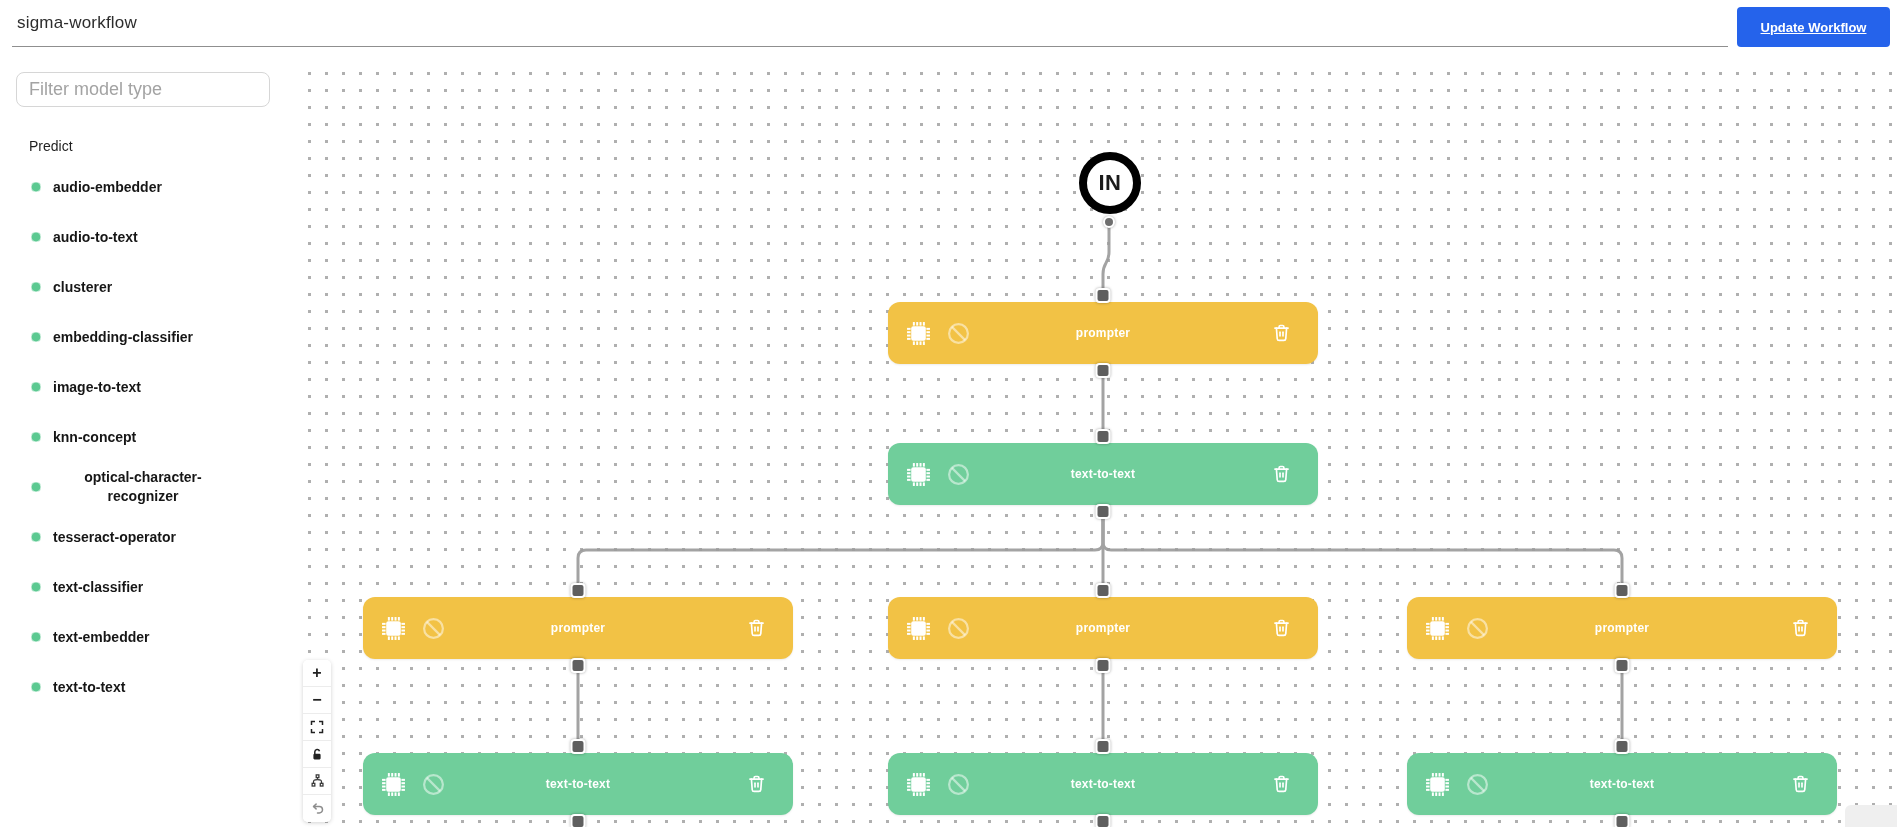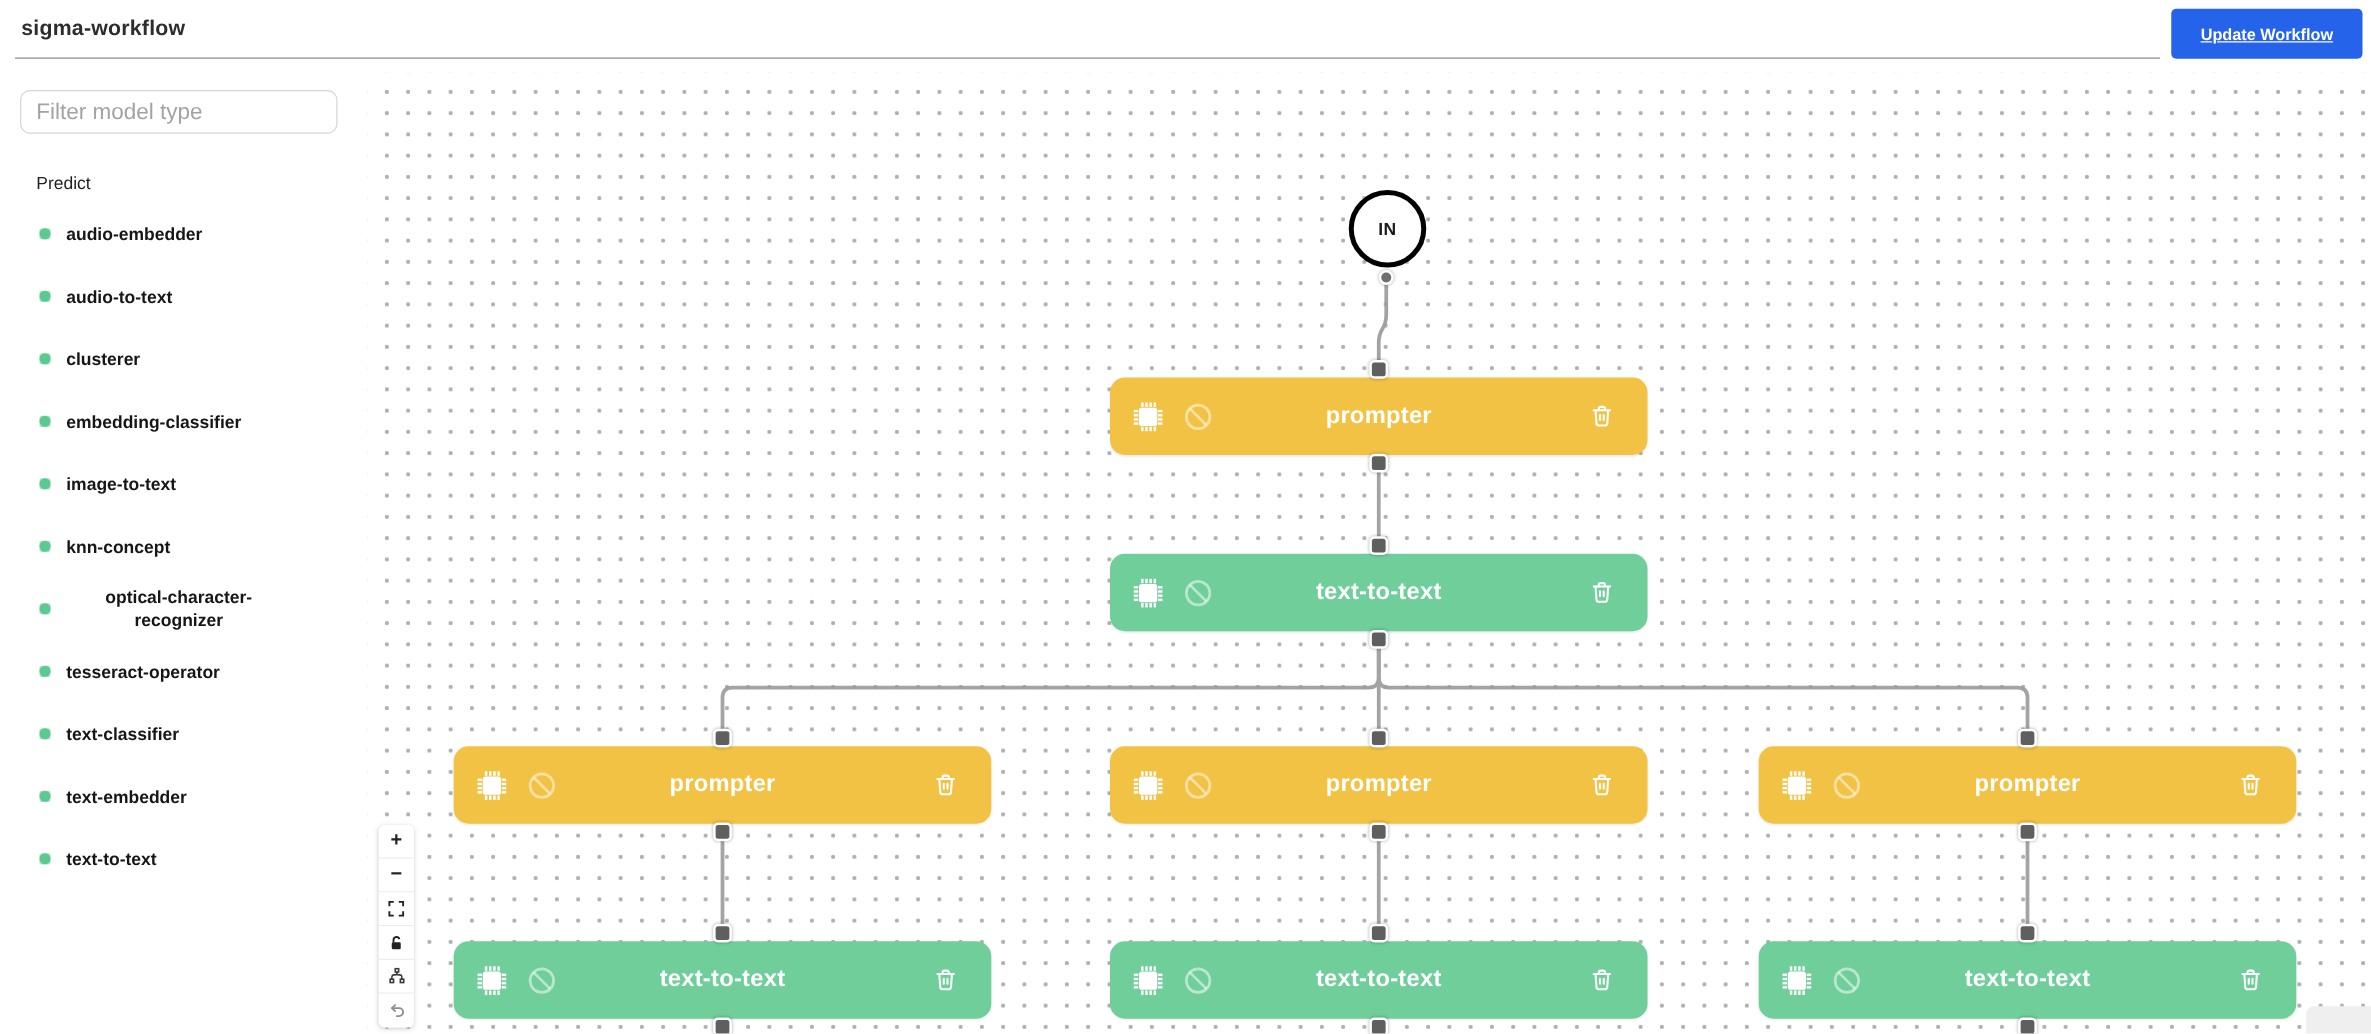--- a/index.html
+++ b/index.html
@@ -2,21 +2,21 @@
 <html><head>
 <meta charset="utf-8">
 <style>
   * { margin:0; padding:0; box-sizing:border-box; }
   html,body { background:#fff; }
   body { font-family:"Liberation Sans", sans-serif; }
   .screen { position:relative; width:1897px; height:827px; background:#fff; overflow:hidden; }
 
   
   .topbar { position:absolute; left:0; top:0; width:100%; height:58px; background:#fff; z-index:10; }
-  .wf-title { position:absolute; left:17px; top:13px; font-size:17px; font-weight:700; color:#2d2d2d; letter-spacing:.2px; }
+  .wf-title { position:absolute; left:17px; top:13px; font-size:17px; font-weight:400; color:#2d2d2d; letter-spacing:.2px; }
   .title-underline { position:absolute; left:12px; top:46px; width:1716px; height:1px; background:#8f8f8f; }
   .update-btn { position:absolute; left:1737px; top:7px; width:153px; height:40px; background:#2563EB; color:#fff;
     border:none; border-radius:4px; font-size:13px; font-weight:700; font-family:"Liberation Sans",sans-serif; cursor:pointer;text-decoration:underline; }
 
   
   .sidebar { position:absolute; left:0; top:58px; width:294px; height:769px; background:#fff; z-index:5; }
   .filter-input { position:absolute; left:16px; top:14px; width:254px; height:35px; border:1px solid #d6d6d6; border-radius:8px;
     padding:0 12px; font-size:18px; color:#333; font-family:"Liberation Sans",sans-serif; outline:none; }
   .filter-input::placeholder { color:#a3a3a3; }
   .section-label { position:absolute; left:29px; top:80px; font-size:14px; color:#1f1f1f; }
@@ -29,29 +29,29 @@
     background-image:radial-gradient(circle, rgba(110,110,110,.55) 1.55px, transparent 1.75px);
     background-size:17px 17px; background-position:7px 7px; z-index:0; }
   .edges { position:absolute; left:0; top:0; width:1897px; height:827px; z-index:1; pointer-events:none; }
 
   .flow-node { position:absolute; width:430px; height:62px; border-radius:12px; display:flex; align-items:center;
     padding:0 26px 0 18px; z-index:2; cursor:grab; box-shadow:0 1px 2px rgba(0,0,0,.08); }
   .flow-node.prompter { background:#F2C245; }
   .flow-node.model { background:#70CE9B; }
   .flow-node .chip { flex:0 0 auto; }
   .flow-node .prohib { flex:0 0 auto; margin-left:16px; }
-  .flow-node .nlabel { position:absolute; left:0; right:0; text-align:center; color:#fff; font-size:19px; font-weight:600; letter-spacing:.2px; pointer-events:none; }
+  .flow-node .nlabel { position:absolute; left:0; right:0; text-align:center; color:#fff; font-size:12px; font-weight:600; letter-spacing:.2px; pointer-events:none; }
   .flow-node .trashbtn { margin-left:auto; background:transparent; border:none; cursor:pointer; display:flex; align-items:center; z-index:3; }
   .handle { position:absolute; left:50%; transform:translateX(-50%); width:15px; height:15px; background:#5F5F5F;
     border:2px solid #fff; border-radius:4px; box-shadow:0 0 3px rgba(0,0,0,.35); z-index:4; }
   .handle.top { top:-14px; } .handle.bottom { bottom:-14px; }
 
   .in-node { position:absolute; left:1079px; top:152px; width:62px; height:62px; border-radius:50%; background:#fff;
-    border:4px solid #000000; display:flex; align-items:center; justify-content:center; z-index:2; cursor:grab;
-    font-size:14px; font-weight:800; color:#1b1b1b; letter-spacing:.4px; }
+    border:8px solid #000000; display:flex; align-items:center; justify-content:center; z-index:2; cursor:grab;
+    font-size:22px; font-weight:800; color:#1b1b1b; letter-spacing:.4px; }
   .in-dot { position:absolute; left:1109px; top:222px; width:12px; height:12px; border-radius:50%; background:#6E6E6E;
     border:2px solid #fff; box-shadow:0 0 3px rgba(0,0,0,.35); transform:translate(-50%,-50%); z-index:4; }
 
   
   .controls { position:absolute; left:303px; top:660px; width:28px; background:#fff; border-radius:5px;
     box-shadow:0 1px 4px rgba(0,0,0,.18); z-index:6; overflow:hidden; }
   .ctrl-btn { width:28px; height:27px; background:#fff; border:none; border-bottom:1px solid #ececec; cursor:pointer;
     display:flex; align-items:center; justify-content:center; font-size:16px; color:#222; font-family:"Liberation Sans",sans-serif; }
   .ctrl-btn:last-child { border-bottom:none; }
 

